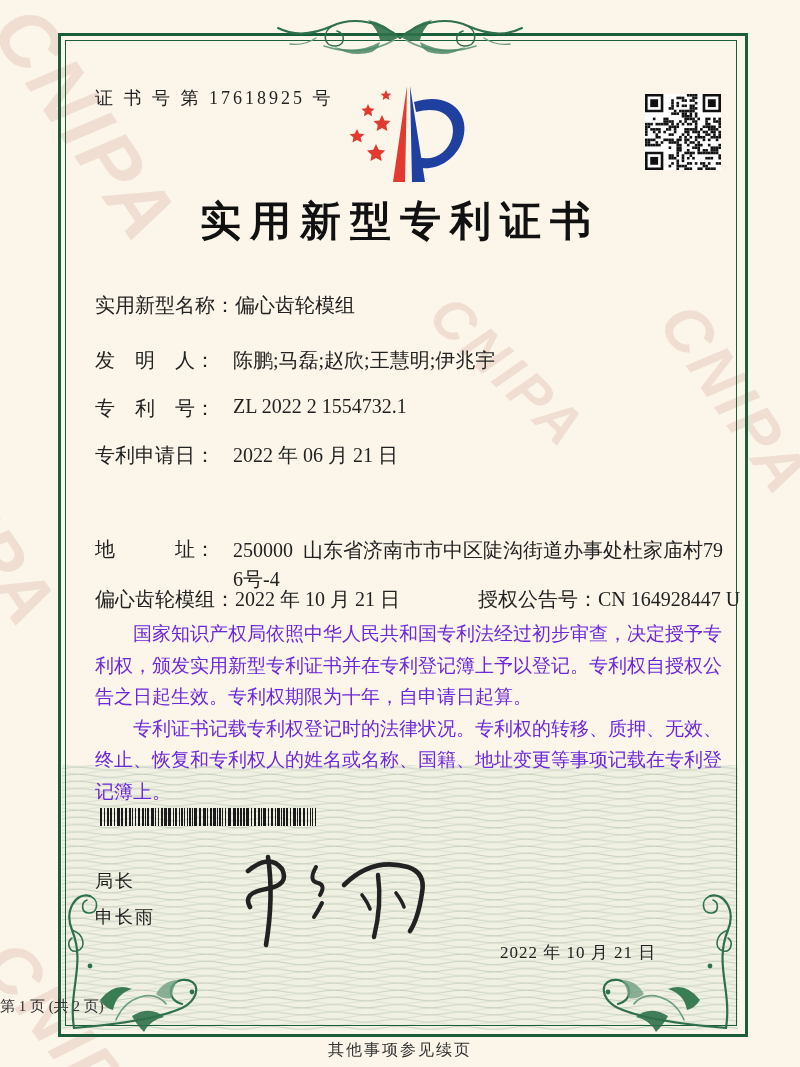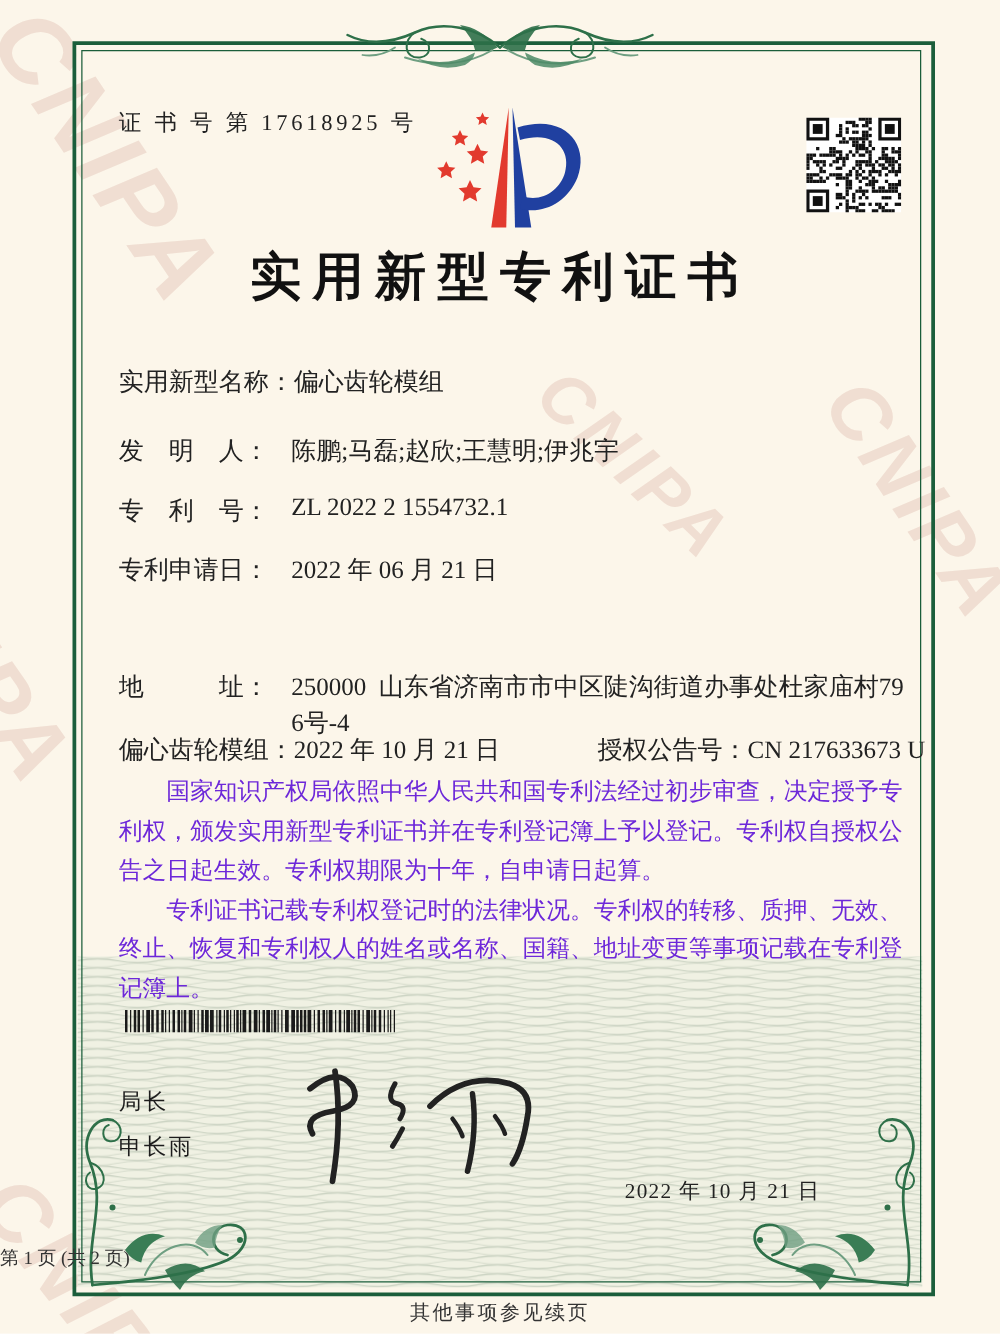--- a/index.html
+++ b/index.html
@@ -448,21 +448,21 @@
       <span class="flabel">专利申请日：</span>
       <span class="fvalue">2022 年 06 月 21 日</span>
     </div>
     <div class="frow" style="top:536px;">
       <span class="flabel">地　　　址：</span>
       <span class="fvalue addr-val">250000  山东省济南市市中区陡沟街道办事处杜家庙村796号-4</span>
     </div>
     <div class="frow" style="top:586px;">
       <span>偏心齿轮模组：</span>
         <span>2022 年 10 月 21 日</span>
-      <span class="grant2"><span>授权公告号：</span><span>CN 217633673 U</span></span>
+      <span class="grant2"><span>授权公告号：</span><span>CN 164928447 U</span></span>
     </div>
 
     <div class="paras">
       <p>国家知识产权局依照中华人民共和国专利法经过初步审查，决定授予专利权，颁发实用新型专利证书并在专利登记簿上予以登记。专利权自授权公告之日起生效。专利权期限为十年，自申请日起算。</p>
       <p>专利证书记载专利权登记时的法律状况。专利权的转移、质押、无效、终止、恢复和专利权人的姓名或名称、国籍、地址变更等事项记载在专利登记簿上。</p>
     </div>
 
     <div class="barcode">
       <svg width="222" height="18" xmlns="http://www.w3.org/2000/svg">
           <g id="bars" fill="#1a1a1a">

